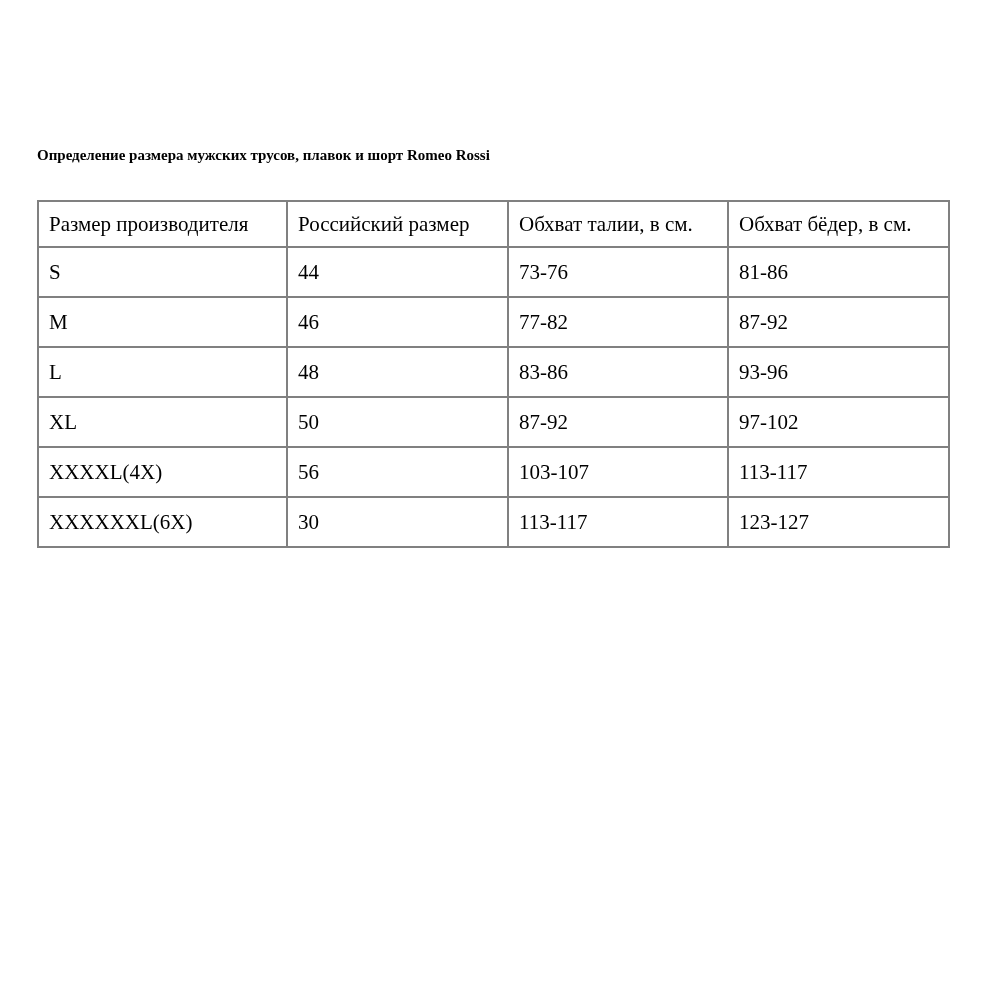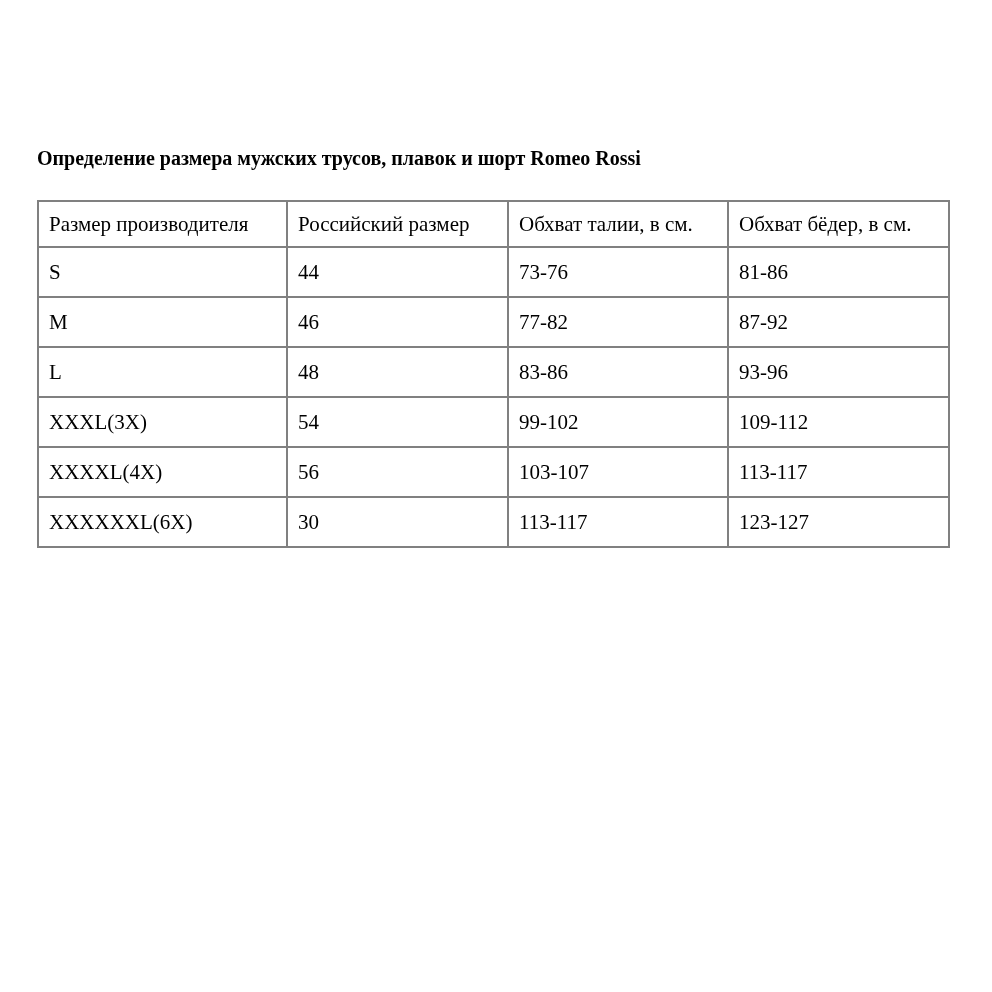--- a/index.html
+++ b/index.html
@@ -13,21 +13,21 @@
     position: relative;
     font-family: "Liberation Serif", serif;
     color: #000000;
     overflow: hidden;
   }
   .page-title {
     position: absolute;
     left: 37px;
     top: 146px;
     margin: 0;
-    font-size: 20px;
+    font-size: 15px;
     line-height: 1.2;
     font-weight: bold;
     white-space: nowrap;
   }
   table.size-table {
     position: absolute;
     left: 37px;
     top: 200px;
     border-collapse: collapse;
     table-layout: fixed;
@@ -83,24 +83,24 @@
         <td>77-82</td>
         <td>87-92</td>
       </tr>
       <tr>
         <td>L</td>
         <td>48</td>
         <td>83-86</td>
         <td>93-96</td>
       </tr>
       <tr>
-        <td>XXXL(3X)</td>
-        <td>54</td>
-        <td>99-102</td>
-        <td>109-112</td>
+        <td>XL</td>
+        <td>50</td>
+        <td>87-92</td>
+        <td>97-102</td>
       </tr>
       <tr>
         <td>XXXXL(4X)</td>
         <td>56</td>
         <td>103-107</td>
         <td>113-117</td>
       </tr>
       <tr>
         <td>XXXXXXL(6X)</td>
         <td>30</td>

